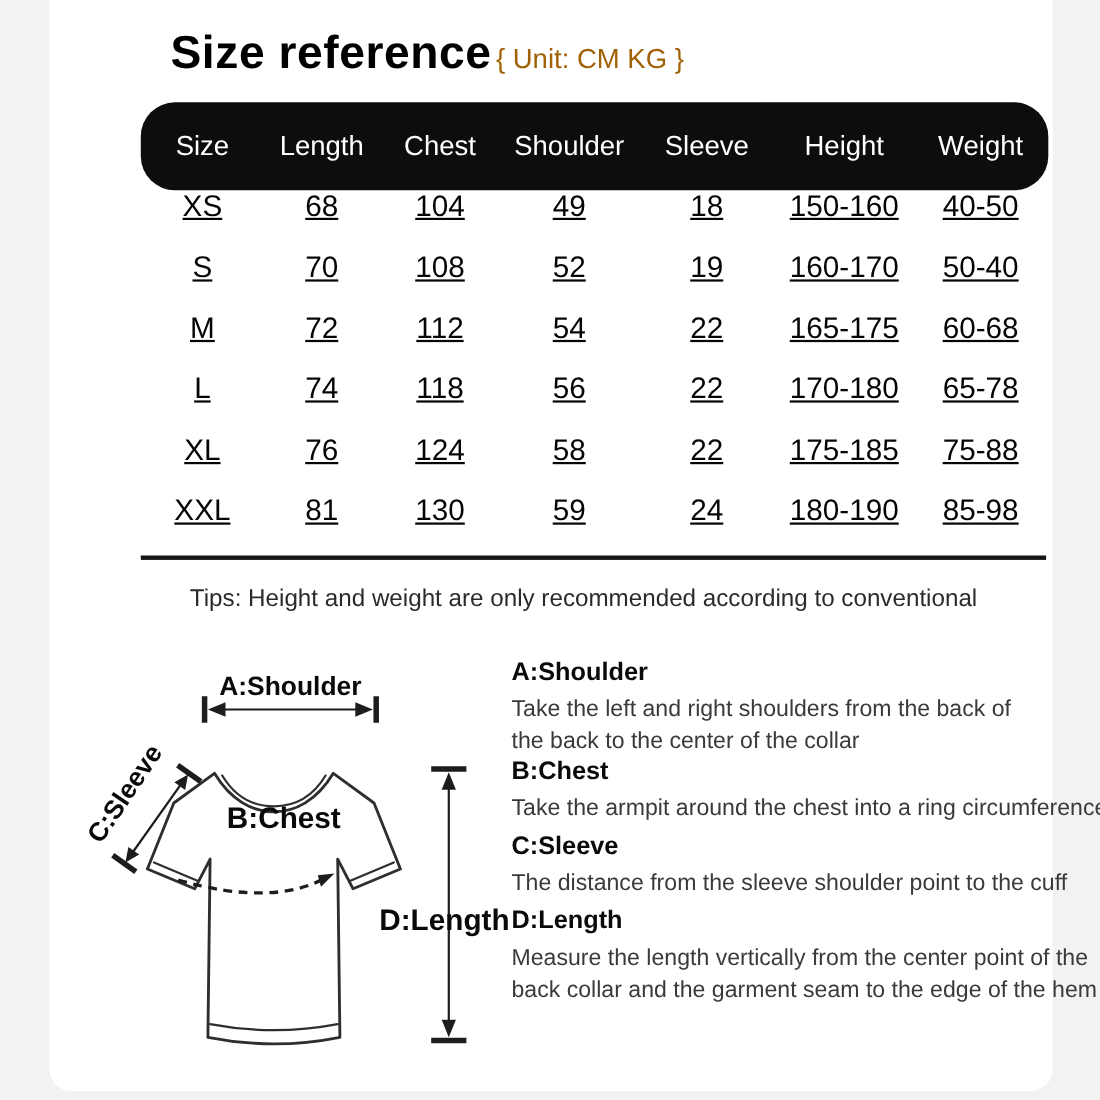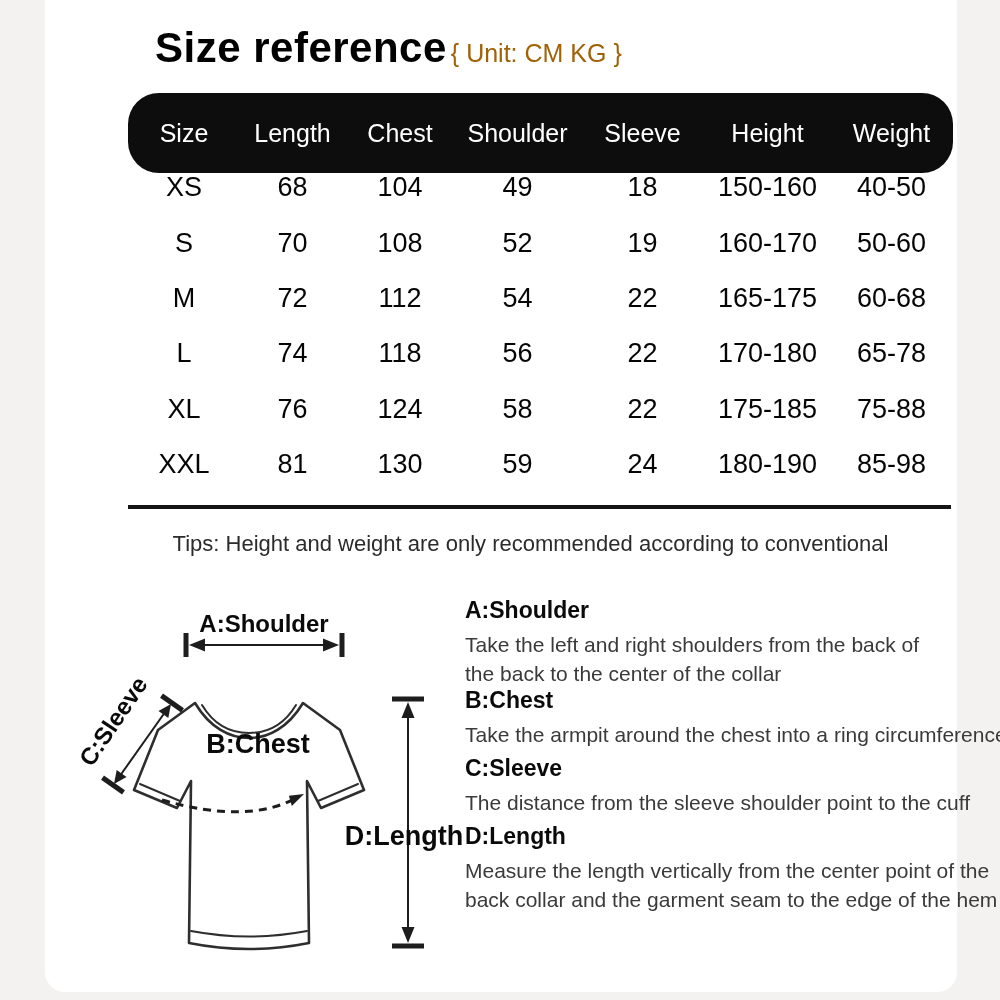--- a/index.html
+++ b/index.html
@@ -33,21 +33,21 @@
     align-items:center;
   }
   .hcell { color:#ffffff; font-size:25px; text-align:center; }
   .tbody { position:absolute; left:83px; top:160px; width:825px; }
   .trow {
     height:55.4px;
     display:grid;
     grid-template-columns:112fr 105fr 110fr 125fr 125fr 125fr 123fr;
     align-items:center;
   }
-  .tcell { font-size:27px; text-align:center; color:#050505; }
+  .tcell { font-size:27px; text-align:center; color:#050505;text-decoration:underline; }
   
   .divider { position:absolute; left:83px; top:505px; width:823px; height:4px; background:#151515; }
   .tips {
     position:absolute; left:73px; top:528px; width:825px;
     text-align:center; font-size:22px; line-height:32px; color:#2b2b2b;
   }
   .tips span { display:block; }
   
   .diagram { position:absolute; left:25px; top:595px; width:400px; height:405px; }
   .diagram text { fill:#0a0a0a; font-family:"Liberation Sans", sans-serif; font-weight:bold; }
@@ -88,21 +88,21 @@
         <span class="tcell">150-160</span>
         <span class="tcell">40-50</span>
       </div>
       <div class="trow">
         <span class="tcell">S</span>
         <span class="tcell">70</span>
         <span class="tcell">108</span>
         <span class="tcell">52</span>
         <span class="tcell">19</span>
         <span class="tcell">160-170</span>
-        <span class="tcell">50-60</span>
+        <span class="tcell">50-40</span>
       </div>
       <div class="trow">
         <span class="tcell">M</span>
         <span class="tcell">72</span>
         <span class="tcell">112</span>
         <span class="tcell">54</span>
         <span class="tcell">22</span>
         <span class="tcell">165-175</span>
         <span class="tcell">60-68</span>
       </div>

